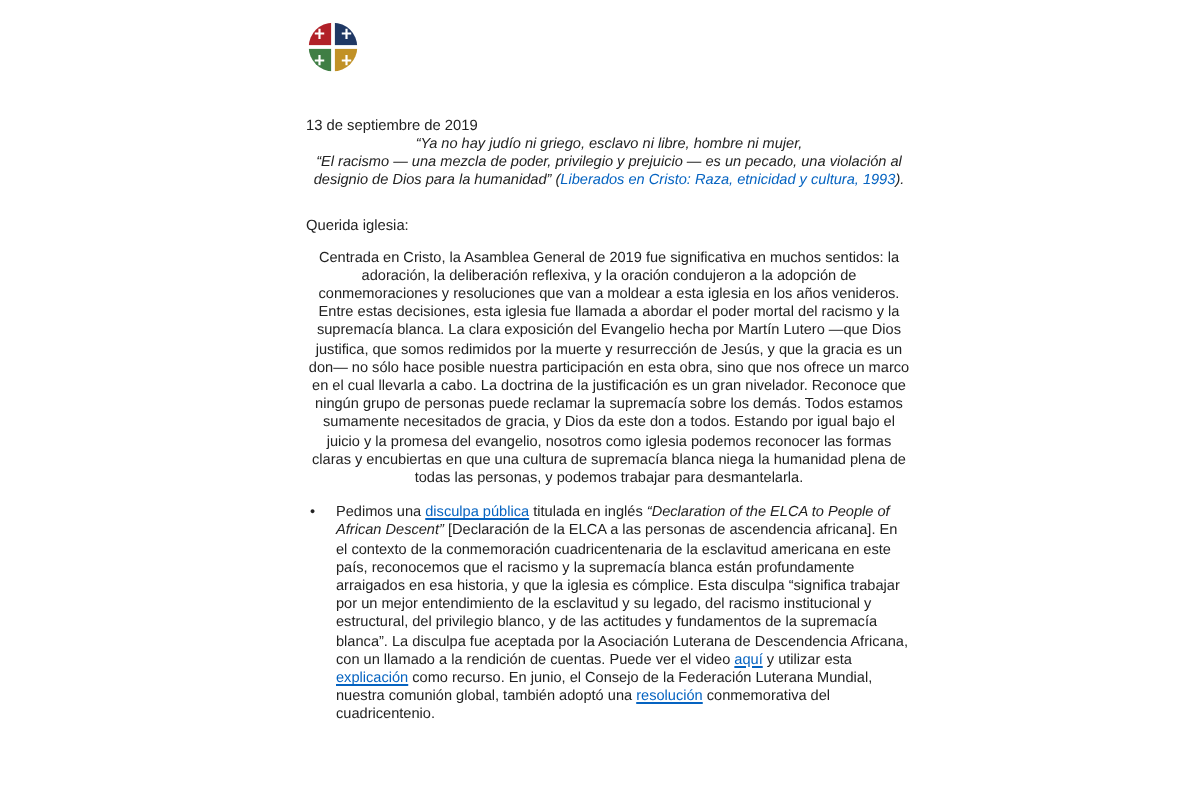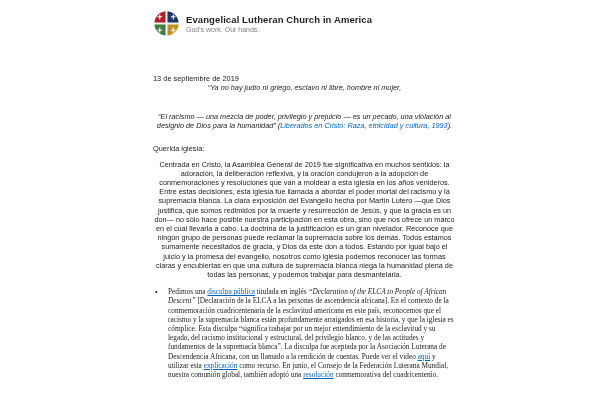--- a/index.html
+++ b/index.html
@@ -20,37 +20,37 @@
   
   .letterhead { display: flex; align-items: center; gap: 6px; }
   .logo { width: 27px; height: 27px; flex: 0 0 auto; }
   .org-name {
     font-size: 9.5px; font-weight: bold; color: #231f20;
     letter-spacing: 0.1px; line-height: 11px;
   }
   .tagline { font-size: 7px; color: #7f7f7f; line-height: 9px; }
 
   
-  .date { margin-top: 37px; font-size: 7.4px; }
+  .date { margin-top: 21px; font-size: 7.4px; }
   .quote {
     text-align: center;
     font-style: italic; font-size: 7.3px; line-height: 9.2px;
   }
-  .quote2 { margin-top: 20px; }
+  .quote2 { margin-top: 0; }
   .greeting { margin-top: 13px; font-size: 7.4px; }
   .body-para {
     margin: 7px 0 0 0; font-size: 7.3px; line-height: 9.2px;
     text-align: center;
   }
   .bullet-list { margin: 8px 0 0 0; padding: 0; list-style: none; }
   .bullet-item {
     display: flex; font-size: 7.3px; line-height: 9.2px;
   }
   .bullet-marker { width: 13px; flex: 0 0 auto; text-align: left; padding-left: 2px; }
-  .bullet-text { flex: 1 1 auto; font-family: Liberation Serif, serif; }
+  .bullet-text { flex: 1 1 auto; }
 
   .link { color: #0563c1; text-decoration: underline; cursor: pointer; }
   .link-cite { color: #0563c1; text-decoration: none; font-style: italic; cursor: pointer; }
   .em { font-style: italic; }
 </style>
 </head>
 <body>
 
 <div class="page">
   <div class="content">
@@ -63,24 +63,20 @@
         <path d="M20,20 L20,38 A18,18 0 0 0 38,20 Z" fill="#c19126"></path>
         <rect x="18.6" y="0" width="2.8" height="40" fill="#ffffff"></rect>
         <rect x="0" y="18.6" width="40" height="2.8" fill="#ffffff"></rect>
         <g stroke="#ffffff" stroke-width="1.6">
           <path d="M10,6.5 V14 M6.5,10 H13.5"></path>
           <path d="M30,6.5 V14 M26.5,10 H33.5"></path>
           <path d="M10,26 V33.5 M6.5,30 H13.5"></path>
           <path d="M30,26 V33.5 M26.5,30 H33.5"></path>
         </g>
       </svg>
-      <div class="org">
-        <div class="org-name">Evangelical Lutheran Church in America</div>
-        <div class="tagline">God's work. Our hands.</div>
-      </div>
     </header>
 
     <div class="date">13 de septiembre de 2019</div>
 
     <div class="quote">
       <div>“Ya no hay judío ni griego, esclavo ni libre, hombre ni mujer,</div>
     </div>
 
     <div class="quote quote2">
       <span>“El racismo — una mezcla de poder, privilegio y prejuicio — es un pecado, una violación al designio de Dios para la humanidad” (</span><a class="link-cite">Liberados en Cristo: Raza, etnicidad y cultura, 1993</a><span>).</span>

